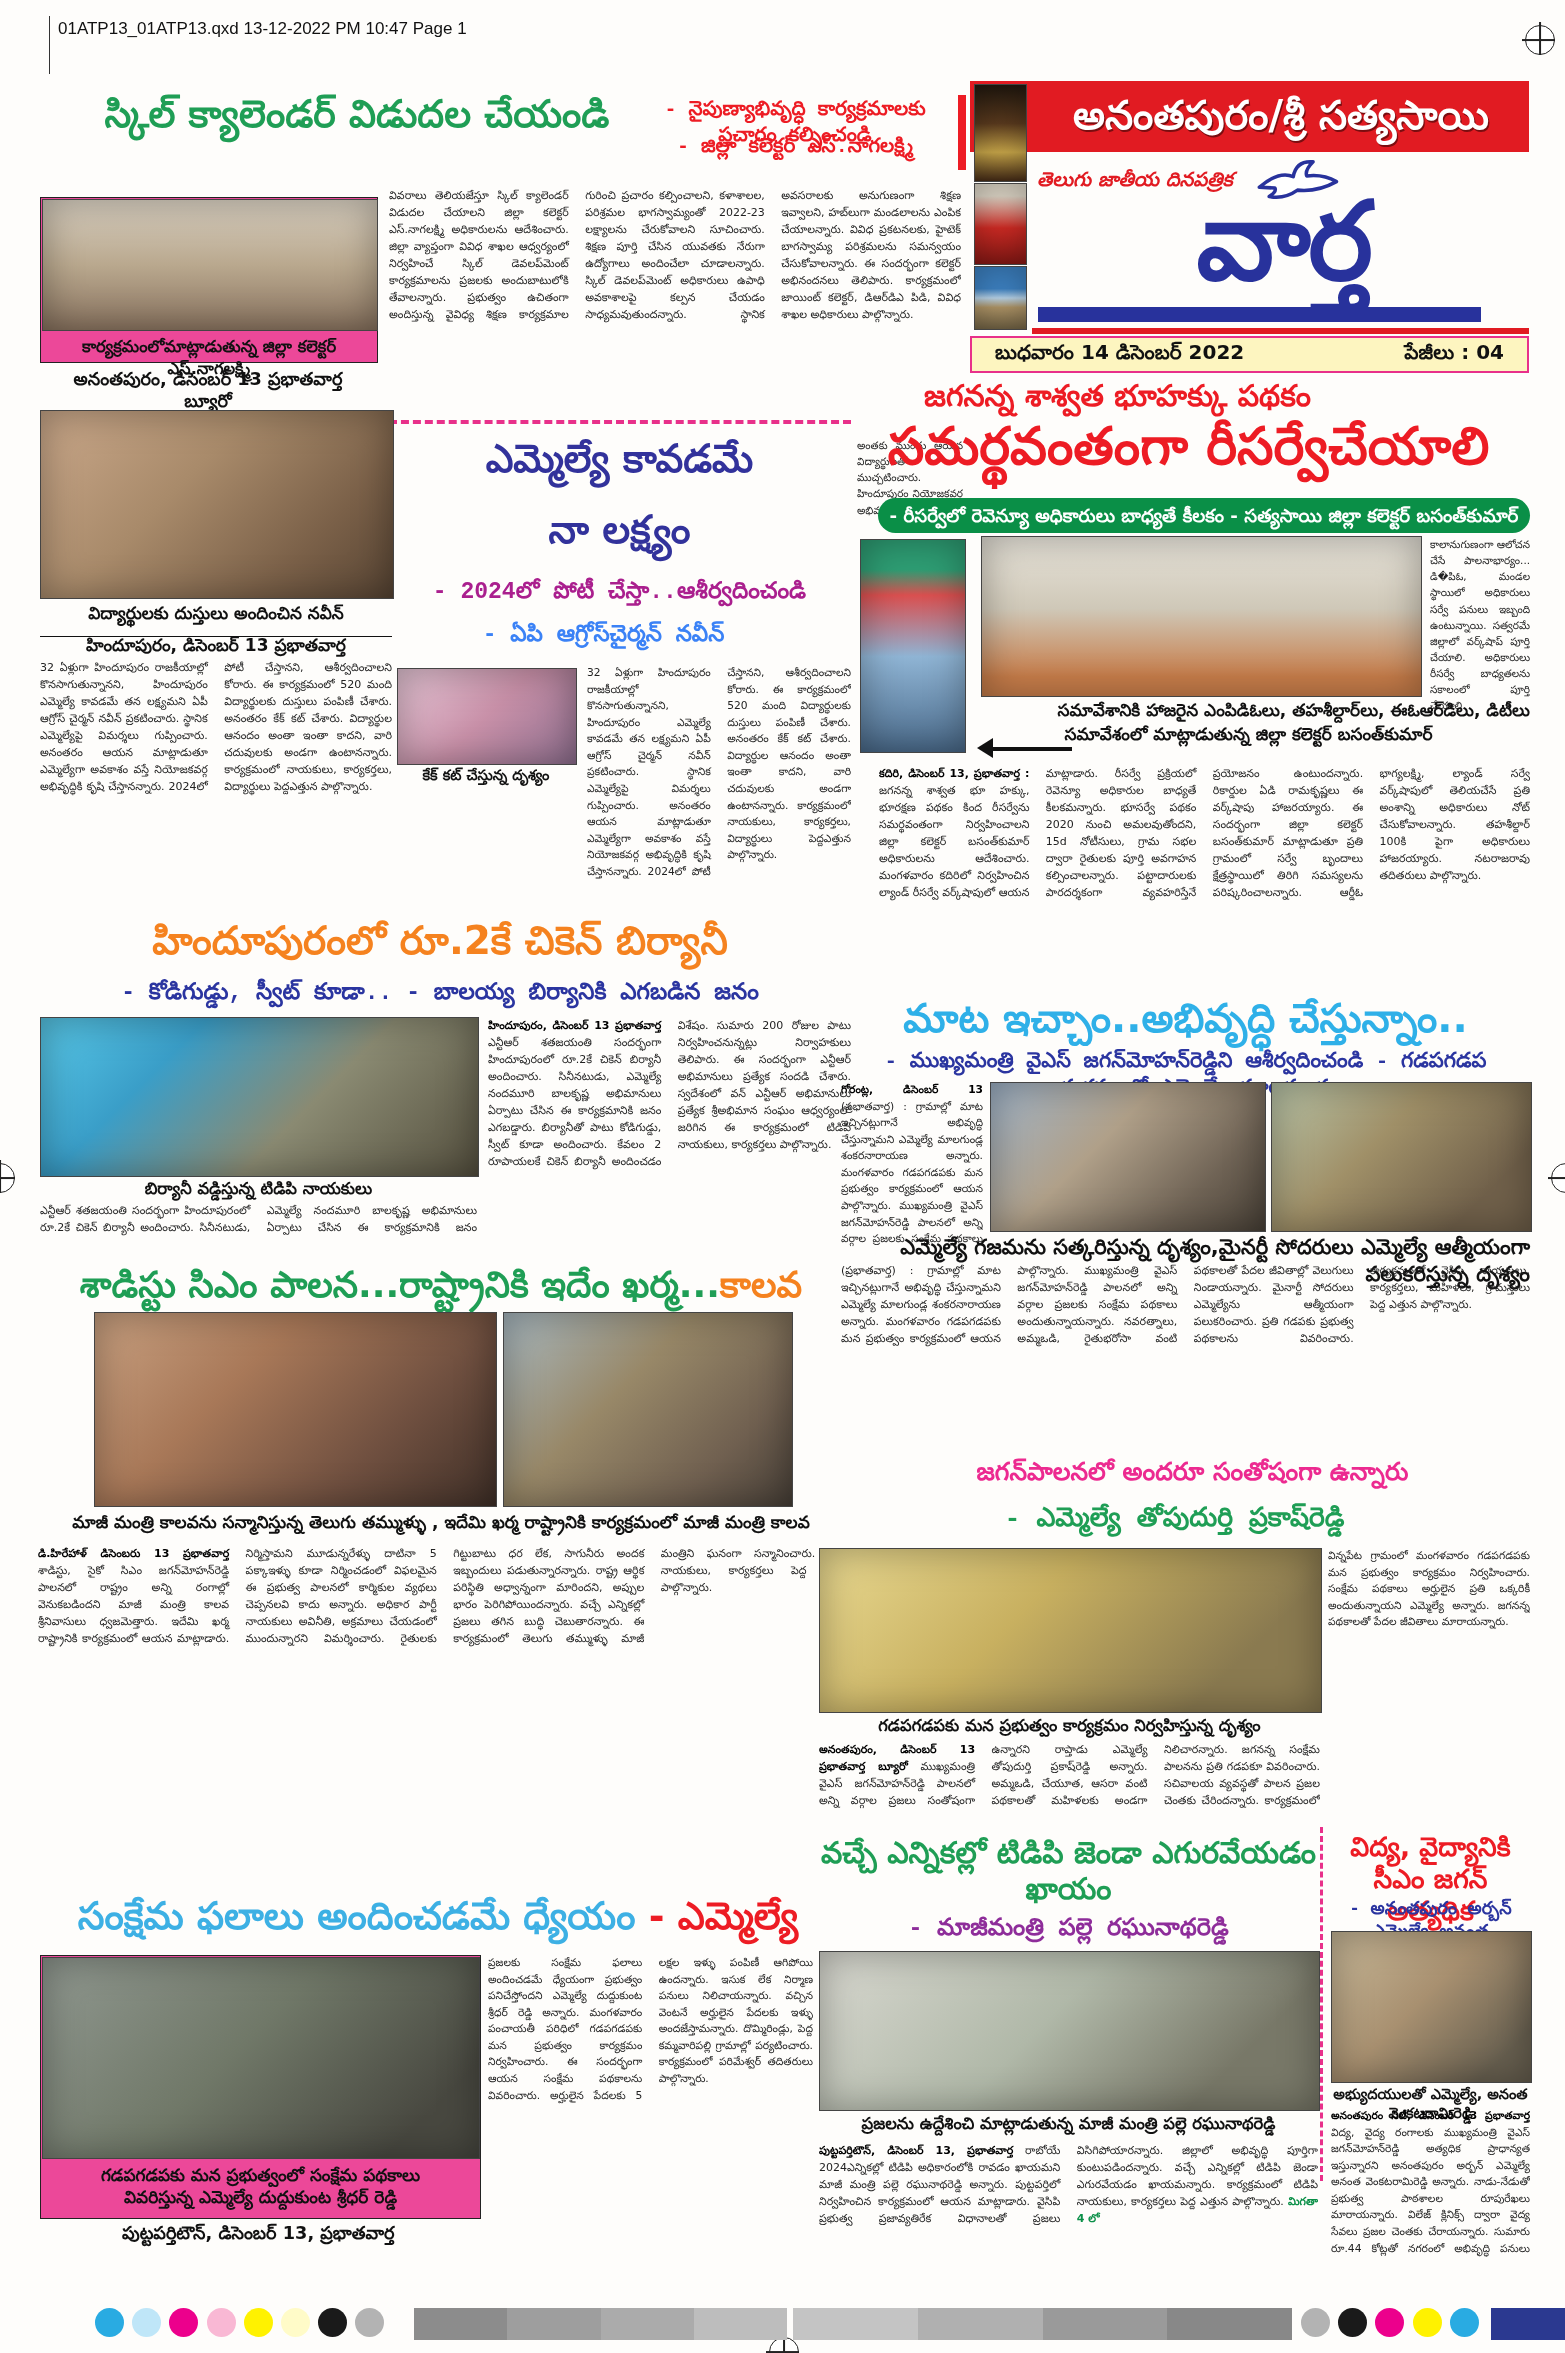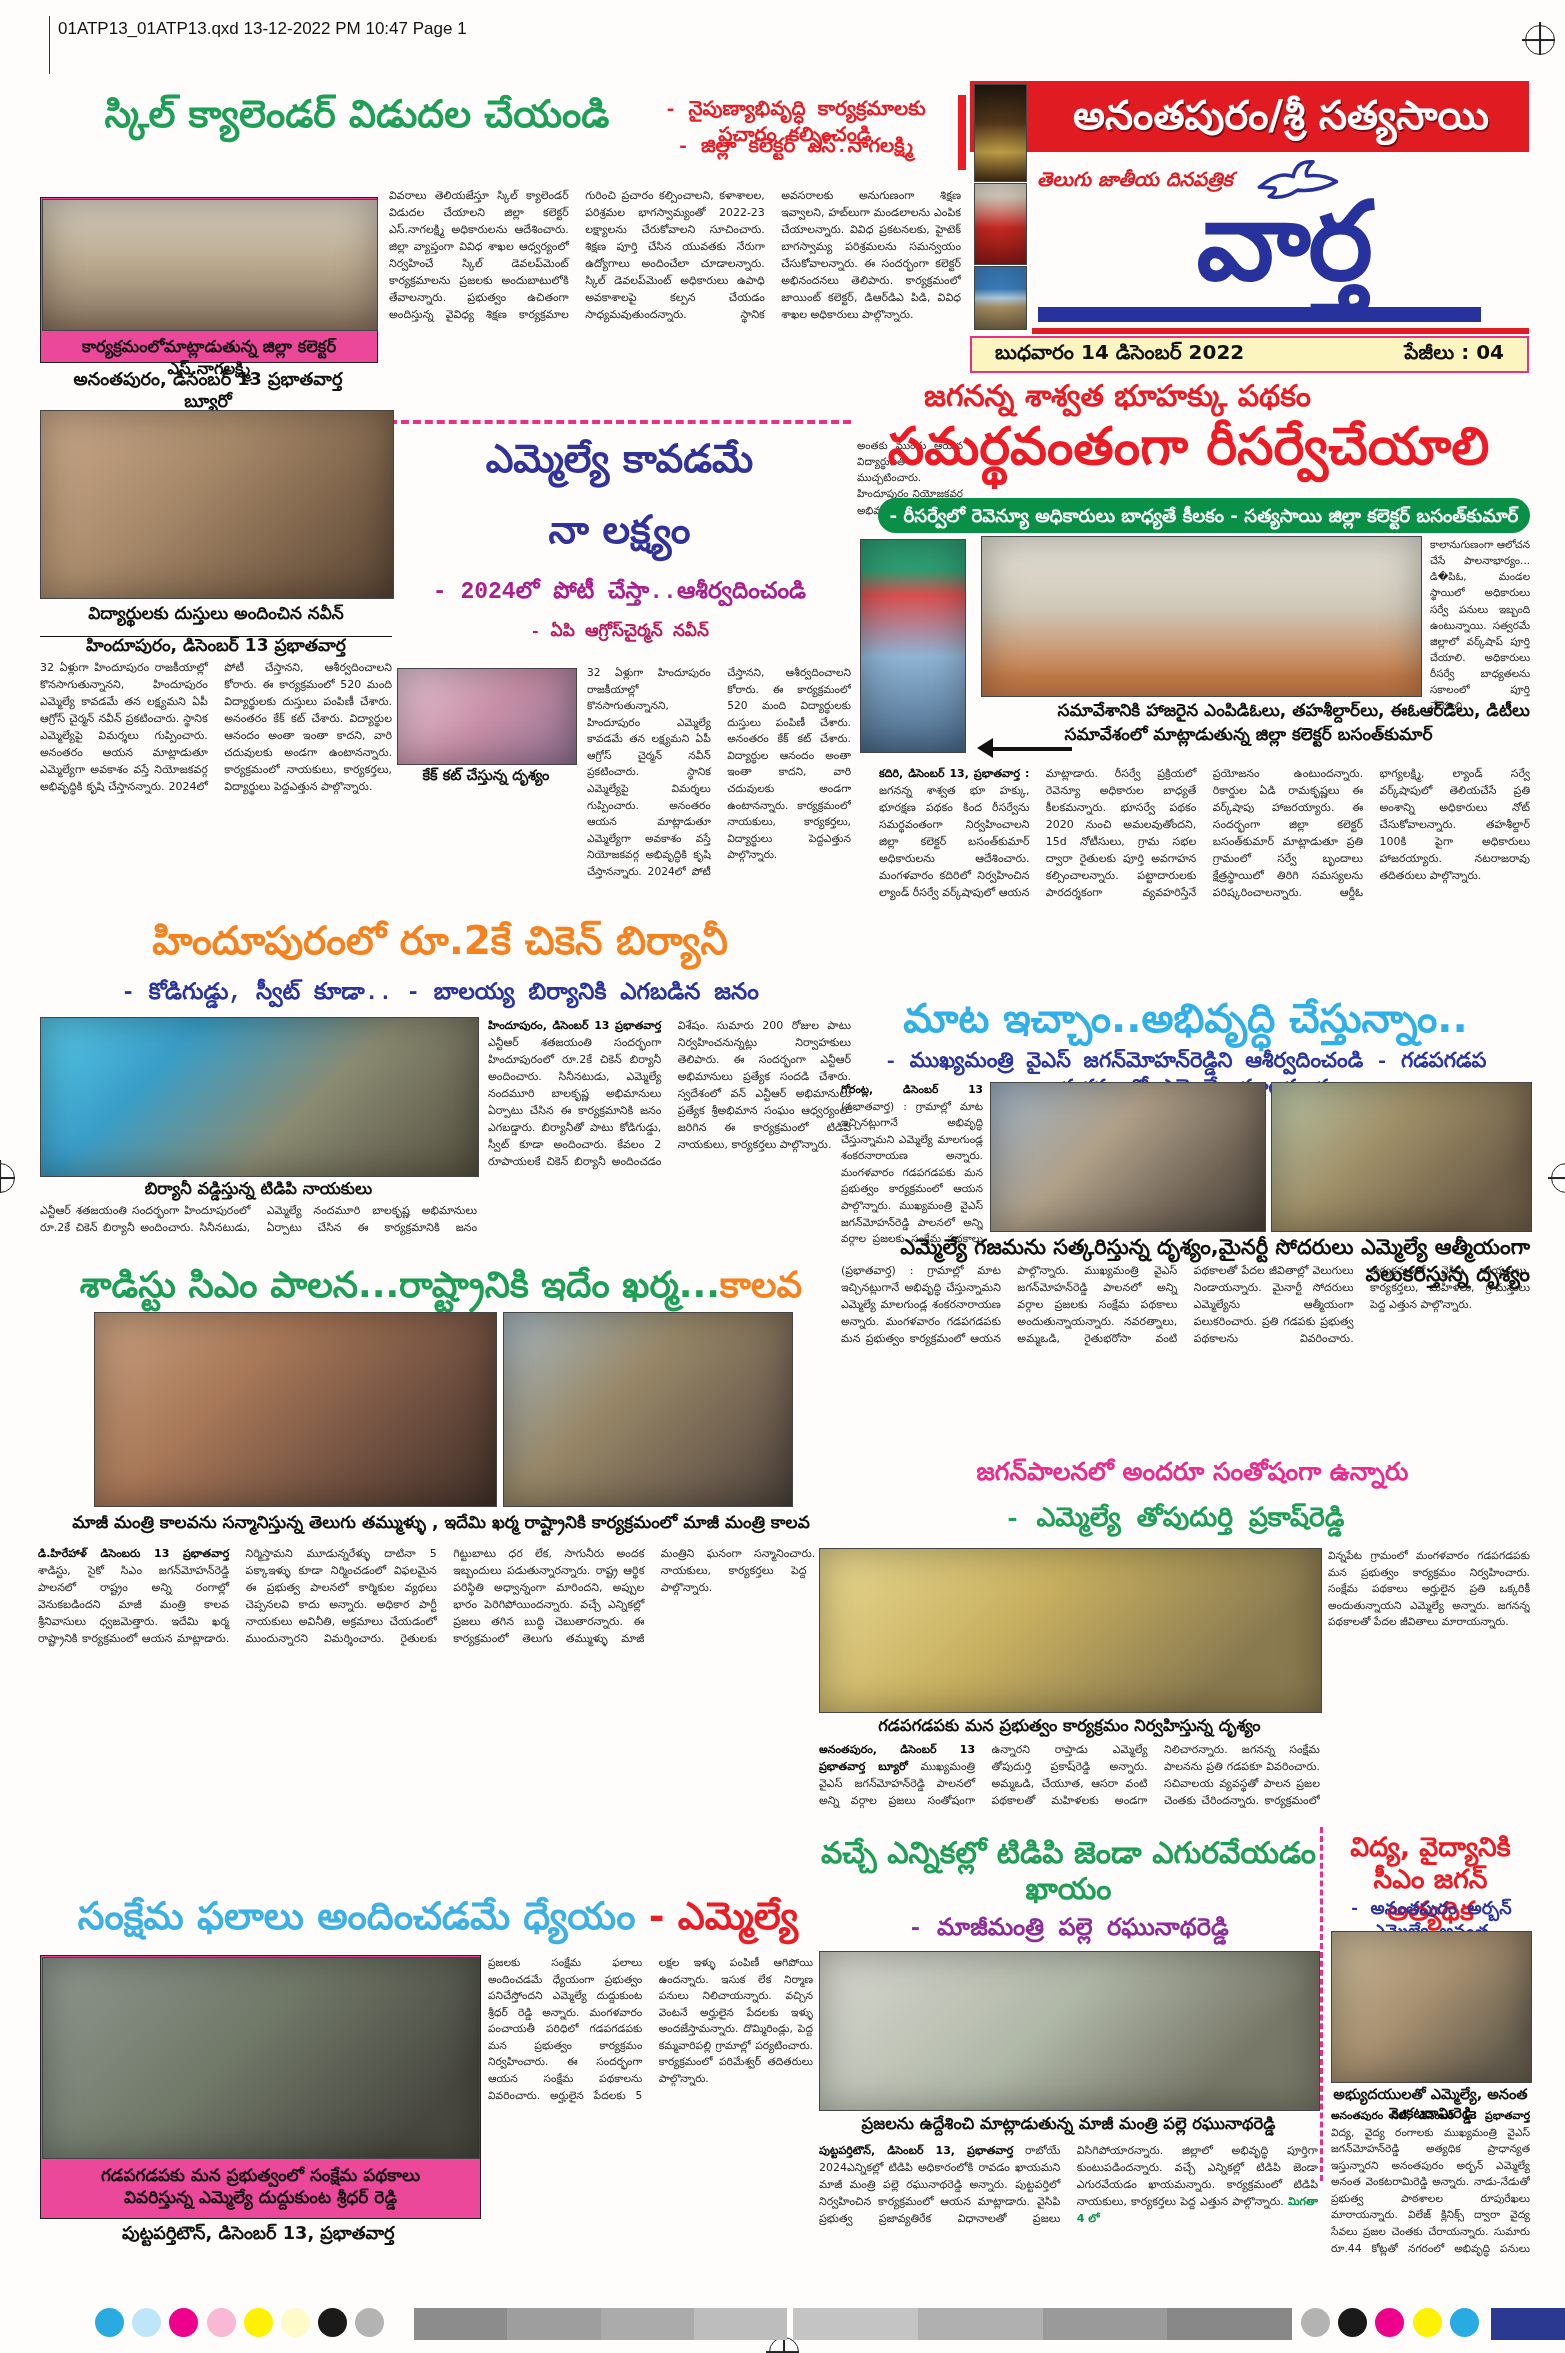--- a/index.html
+++ b/index.html
@@ -67,21 +67,21 @@
   <div class="abs bodytxt" style="left:389px;top:187px;width:572px;height:212px;column-count:3;">వివరాలు తెలియజేస్తూ స్కిల్ క్యాలెండర్ విడుదల చేయాలని జిల్లా కలెక్టర్ ఎస్.నాగలక్ష్మి అధికారులను ఆదేశించారు. జిల్లా వ్యాప్తంగా వివిధ శాఖల ఆధ్వర్యంలో నిర్వహించే స్కిల్ డెవలప్‌మెంట్ కార్యక్రమాలను ప్రజలకు అందుబాటులోకి తేవాలన్నారు. ప్రభుత్వం ఉచితంగా అందిస్తున్న వైవిధ్య శిక్షణ కార్యక్రమాల గురించి ప్రచారం కల్పించాలని, కళాశాలల, పరిశ్రమల భాగస్వామ్యంతో 2022-23 లక్ష్యాలను చేరుకోవాలని సూచించారు. శిక్షణ పూర్తి చేసిన యువతకు నేరుగా ఉద్యోగాలు అందించేలా చూడాలన్నారు. స్కిల్ డెవలప్‌మెంట్ అధికారులు ఉపాధి అవకాశాలపై కల్పన చేయడం సాధ్యమవుతుందన్నారు. స్థానిక అవసరాలకు అనుగుణంగా శిక్షణ ఇవ్వాలని, హబ్‌లుగా మండలాలను ఎంపిక చేయాలన్నారు. వివిధ ప్రకటనలకు, హైటెక్ బాగస్వామ్య పరిశ్రమలను సమన్వయం చేసుకోవాలన్నారు. ఈ సందర్భంగా కలెక్టర్ అభినందనలు తెలిపారు. కార్యక్రమంలో జాయింట్ కలెక్టర్, డిఆర్‌డిఎ పిడి, వివిధ శాఖల అధికారులు పాల్గొన్నారు.</div>
 
   <div class="abs dashline" style="left:389px;top:420px;width:462px;"></div>
   <div class="abs photo" style="left:40px;top:410px;width:352px;height:187px;background:linear-gradient(135deg,#caa88a,#a88a6a 40%,#7a6048 75%,#584534);"></div>
   <div class="abs cap" style="left:40px;top:602px;width:352px;font-size:17px;border-bottom:1.9px solid #111;padding-bottom:12px;">విద్యార్థులకు దుస్తులు అందించిన నవీన్</div>
   <div class="abs dl" style="left:40px;top:635px;width:352px;font-size:17px;">హిందూపురం, డిసెంబర్ 13 ప్రభాతవార్త</div>
   <div class="abs bodytxt" style="left:40px;top:659px;width:352px;height:253px;column-count:2;">32 ఏళ్లుగా హిందూపురం రాజకీయాల్లో కొనసాగుతున్నానని, హిందూపురం ఎమ్మెల్యే కావడమే తన లక్ష్యమని ఏపీ ఆగ్రోస్ చైర్మన్ నవీన్ ప్రకటించారు. స్థానిక ఎమ్మెల్యేపై విమర్శలు గుప్పించారు. అనంతరం ఆయన మాట్లాడుతూ ఎమ్మెల్యేగా అవకాశం వస్తే నియోజకవర్గ అభివృద్ధికి కృషి చేస్తానన్నారు. 2024లో పోటీ చేస్తానని, ఆశీర్వదించాలని కోరారు. ఈ కార్యక్రమంలో 520 మంది విద్యార్థులకు దుస్తులు పంపిణీ చేశారు. అనంతరం కేక్ కట్ చేశారు. విద్యార్థుల ఆనందం అంతా ఇంతా కాదని, వారి చదువులకు అండగా ఉంటానన్నారు. కార్యక్రమంలో నాయకులు, కార్యకర్తలు, విద్యార్థులు పెద్దఎత్తున పాల్గొన్నారు.</div>
   <div class="abs hl" style="left:414px;top:436px;width:411px;font-size:39px;color:#32329b;">ఎమ్మెల్యే కావడమే</div>
   <div class="abs hl" style="left:414px;top:507px;width:411px;font-size:39px;color:#32329b;">నా లక్ష్యం</div>
   <div class="abs sub" style="left:414px;top:578px;width:411px;font-size:23px;color:#aa1f8e;">- 2024లో పోటీ చేస్తా..ఆశీర్వదించండి</div>
-  <div class="abs sub" style="left:414px;top:621px;width:411px;font-size:17px;color:#be185d;">- ఏపి ఆగ్రోస్‌చైర్మన్ నవీన్</div>
+  <div class="abs sub" style="left:398px;top:621px;width:411px;font-size:23px;color:#3b82f6;">- ఏపి ఆగ్రోస్‌చైర్మన్ నవీన్</div>
   <div class="abs photo" style="left:397px;top:668px;width:178px;height:95px;background:linear-gradient(135deg,#e8c8d8,#c890a8 50%,#907090);"></div>
   <div class="abs cap" style="left:397px;top:766px;width:178px;font-size:14.5px;">కేక్ కట్ చేస్తున్న దృశ్యం</div>
   <div class="abs bodytxt" style="left:587px;top:665px;width:264px;height:248px;column-count:2;font-size:10.7px;">32 ఏళ్లుగా హిందూపురం రాజకీయాల్లో కొనసాగుతున్నానని, హిందూపురం ఎమ్మెల్యే కావడమే తన లక్ష్యమని ఏపీ ఆగ్రోస్ చైర్మన్ నవీన్ ప్రకటించారు. స్థానిక ఎమ్మెల్యేపై విమర్శలు గుప్పించారు. అనంతరం ఆయన మాట్లాడుతూ ఎమ్మెల్యేగా అవకాశం వస్తే నియోజకవర్గ అభివృద్ధికి కృషి చేస్తానన్నారు. 2024లో పోటీ చేస్తానని, ఆశీర్వదించాలని కోరారు. ఈ కార్యక్రమంలో 520 మంది విద్యార్థులకు దుస్తులు పంపిణీ చేశారు. అనంతరం కేక్ కట్ చేశారు. విద్యార్థుల ఆనందం అంతా ఇంతా కాదని, వారి చదువులకు అండగా ఉంటానన్నారు. కార్యక్రమంలో నాయకులు, కార్యకర్తలు, విద్యార్థులు పెద్దఎత్తున పాల్గొన్నారు.</div>
   <div class="abs bodytxt" style="left:857px;top:437px;width:106px;height:95px;column-count:1;font-size:10.4px;">అంతకు ముందు ఆయన విద్యార్థులతో ముచ్చటించారు. హిందూపురం నియోజకవర్గ అభివృద్ధే తన ధ్యేయమన్నారు. మాట్లాడిన అనంతరం అభిమానులు ఘనంగా సత్కరించారు.</div>
 
   <div class="abs" style="left:880px;top:378px;width:650px;padding-left:44px;font-size:30px;font-weight:800;color:#ed1c24;box-sizing:border-box;">జగనన్న శాశ్వత భూహక్కు పథకం</div>
   <div class="abs hl" style="left:847px;top:417px;width:683px;font-size:52px;color:#ed1c24;line-height:1.15;">సమర్థవంతంగా రీసర్వేచేయాలి</div>
   <div class="abs greenbar" style="left:878px;top:498px;width:652px;height:35px;font-size:18.3px;line-height:35px;">- రీసర్వేలో రెవెన్యూ అధికారులు బాధ్యతే కీలకం - సత్యసాయి జిల్లా కలెక్టర్ బసంత్‌కుమార్</div>
   <div class="abs photo" style="left:860px;top:539px;width:104px;height:212px;background:linear-gradient(180deg,#2e9e74 14%,#d94f4f 26%,#8fb4d4 55%,#4a6a8a);"></div>
   <div class="abs photo" style="left:981px;top:536px;width:439px;height:159px;background:linear-gradient(180deg,#e8e4da,#cfc8b8 45%,#c77d4a 88%);"></div>

